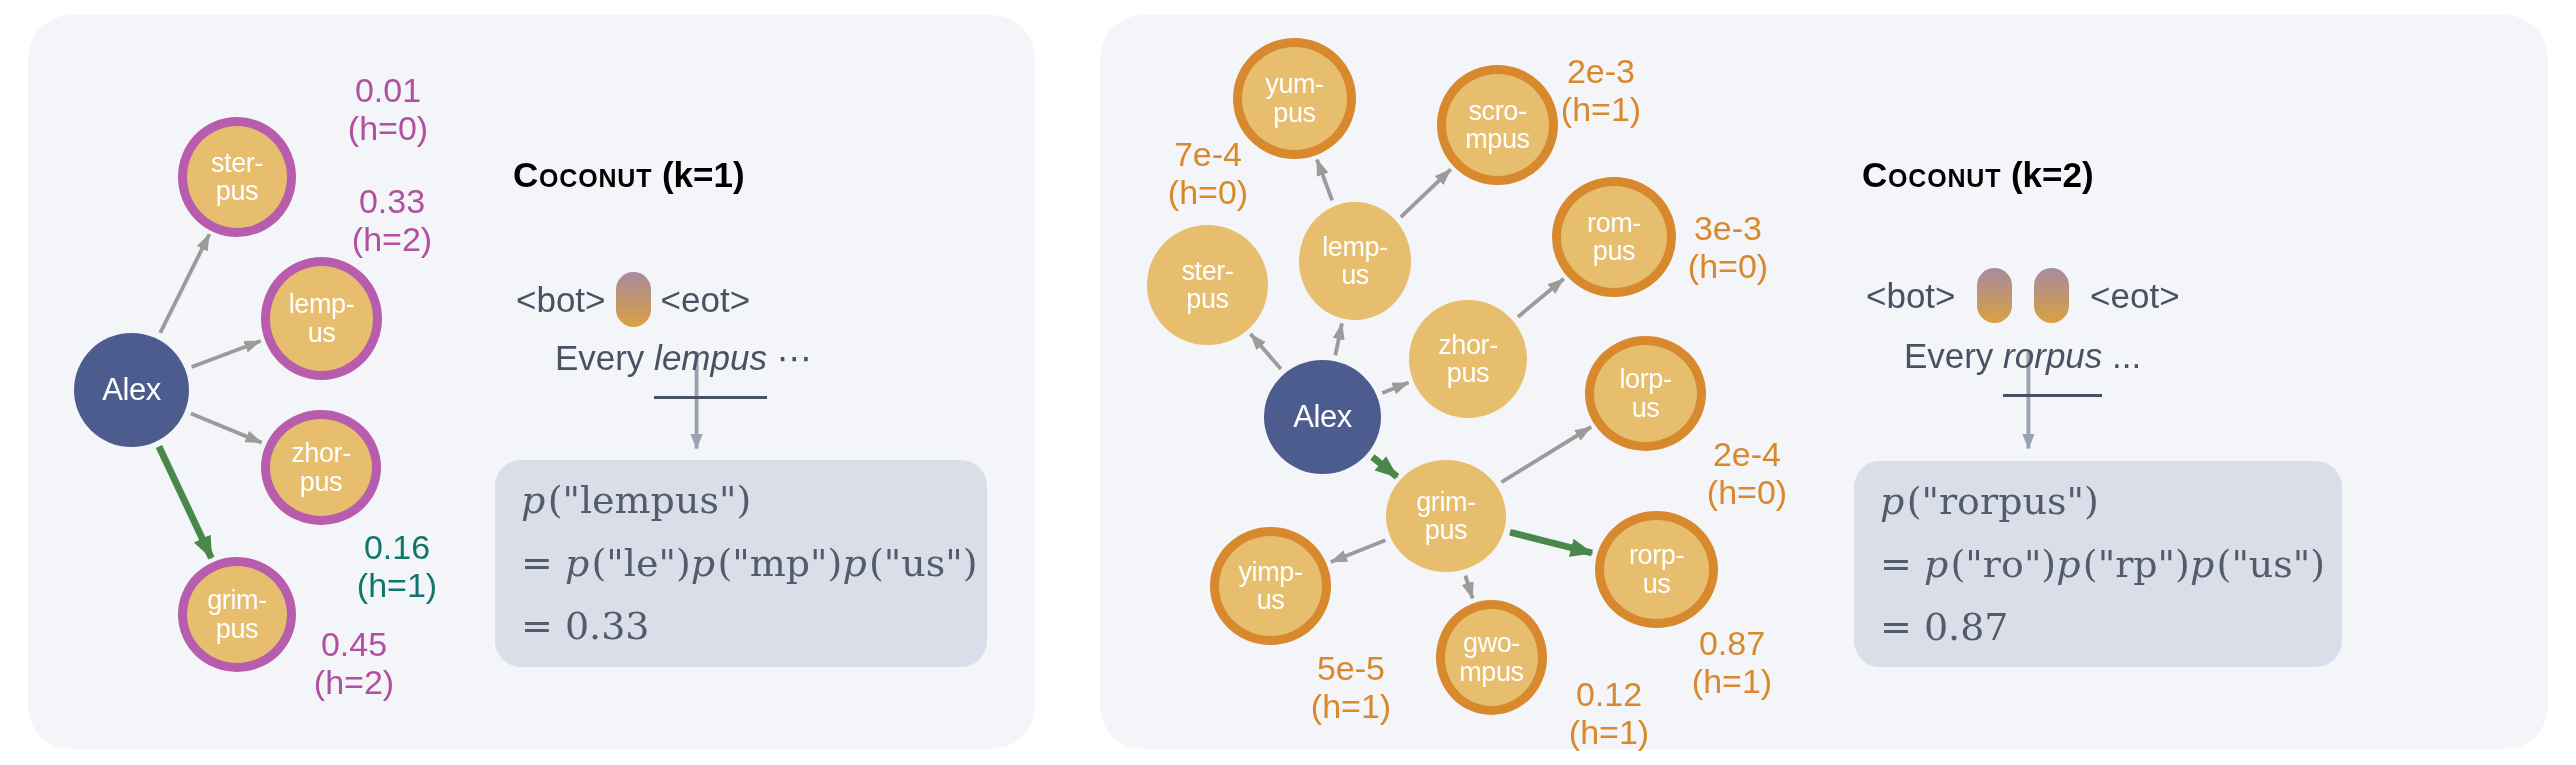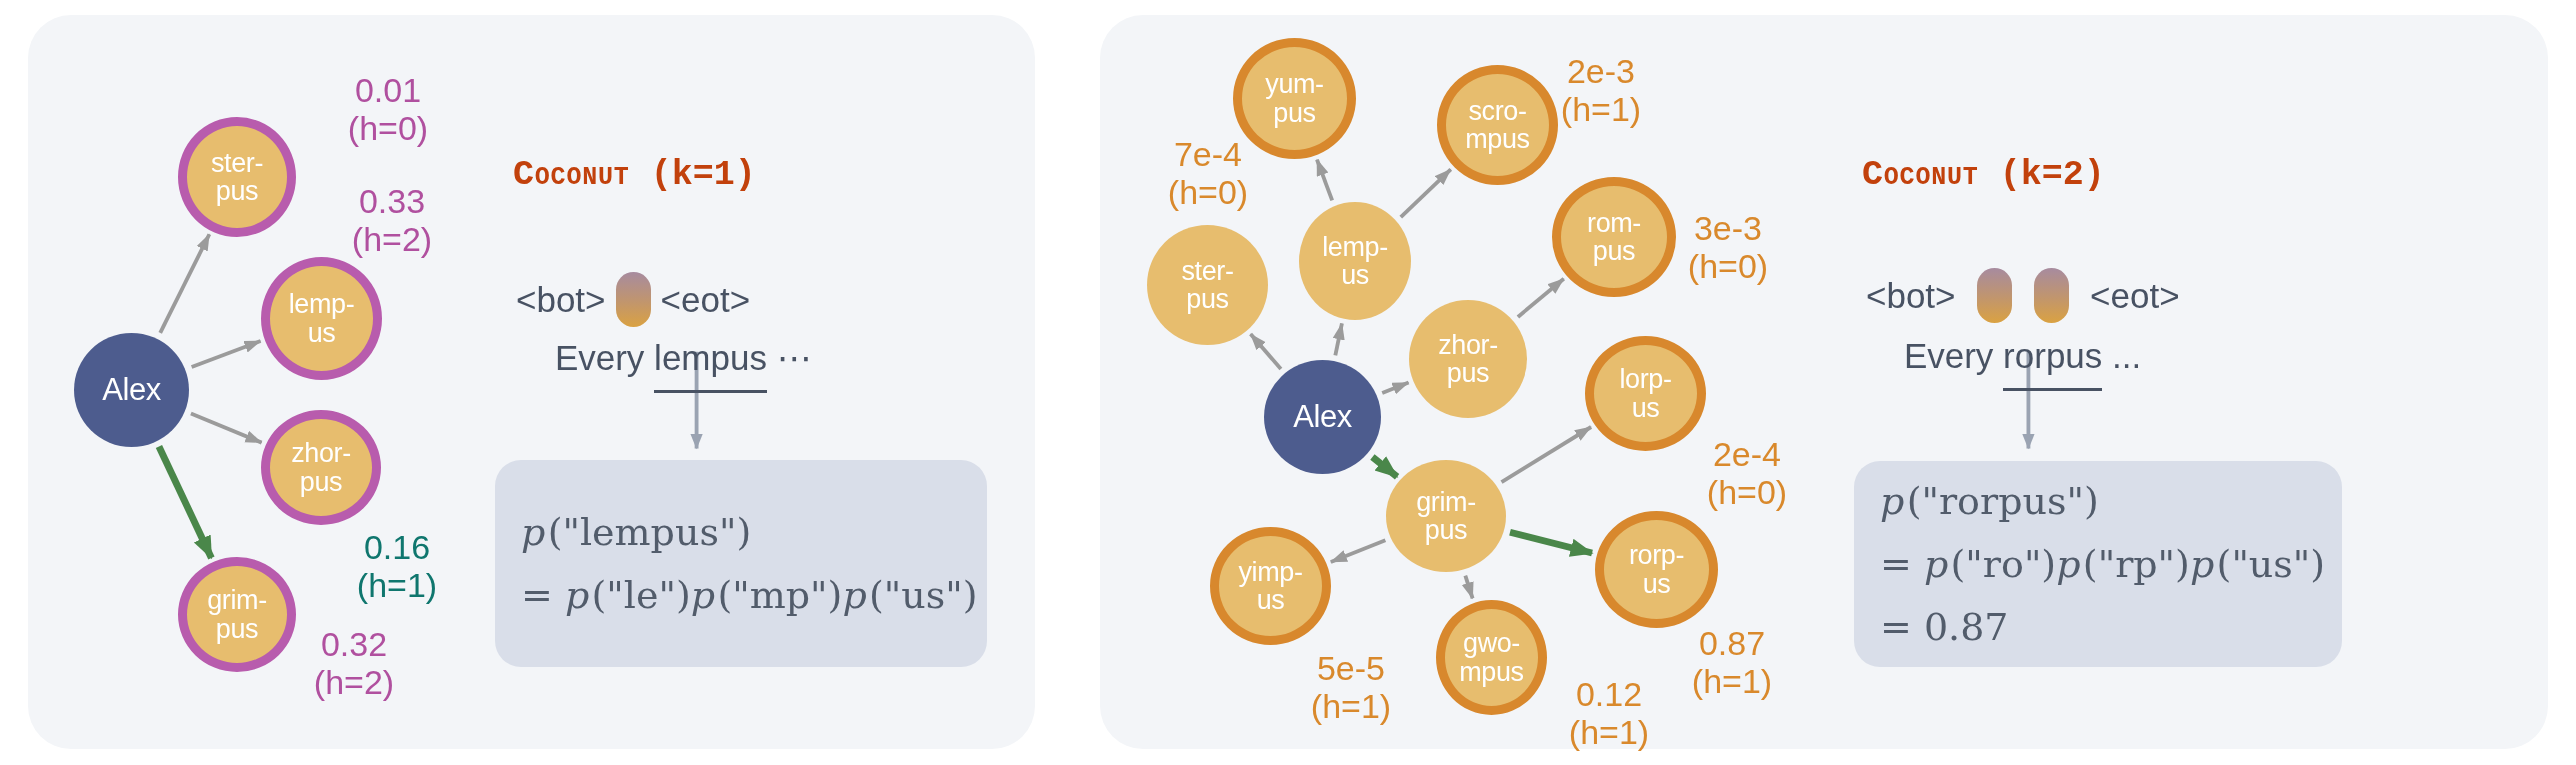--- a/index.html
+++ b/index.html
@@ -7,28 +7,28 @@
          font-family:"Liberation Sans",sans-serif;}
   .panel{position:absolute;background:#f3f5f8;border-radius:43px;z-index:1;}
   #edge-svg{position:absolute;left:0;top:0;z-index:2;}
   .node{position:absolute;z-index:3;border-radius:50%;background:#e7bd6e;color:#fff;
         display:flex;align-items:center;justify-content:center;text-align:center;
         white-space:pre-line;font-size:27px;line-height:28.4px;letter-spacing:-0.4px;
         box-sizing:border-box;}
   .node.agent{background:#4d5c8e;font-size:31px;}
   .prob{position:absolute;z-index:3;font-size:34px;line-height:38px;text-align:center;
         white-space:pre-line;transform:translate(-50%,-50%);font-weight:400;}
-  .title{position:absolute;z-index:3;font-size:35px;font-weight:bold;color:#c2410c;white-space:nowrap;font-family:Liberation Mono, monospace;}
+  .title{position:absolute;z-index:3;font-size:35px;font-weight:bold;color:#000000;white-space:nowrap;}
   .title .brand{font-variant:small-caps;letter-spacing:0.8px;}
   .io1{position:absolute;z-index:3;display:flex;align-items:center;font-size:35px;color:#485263;white-space:pre;margin-top:36px;}
   .pills{display:flex;gap:21.5px;}
   .pill{width:35px;height:55px;border-radius:17.7px;
         background:linear-gradient(180deg,#a78b9f 0%,#c0956f 52%,#daa242 100%);}
   .io2{position:absolute;z-index:3;font-size:35px;color:#485263;white-space:pre;}
-  .io2 .uw{border-bottom:3.1px solid #485263;padding-bottom:13px;}
+  .io2 .uw{border-bottom:3.1px solid #485263;padding-bottom:19px;font-style:italic;}
   .fbox{position:absolute;z-index:3;background:#d9dee9;border-radius:26px;box-sizing:border-box;
         display:flex;flex-direction:column;justify-content:center;gap:20px;
         padding:9.2px 14px 9.2px 26px;color:#525c6b;font-size:38px;
         font-family:"DejaVu Serif","Liberation Serif",serif;}
   .fline{white-space:nowrap;line-height:43px;}
   .fline i{font-style:italic;padding-right:2.3px;}
 </style>
 </head>
 <body>
 
@@ -78,20 +78,21 @@
     <span>&lt;eot&gt;</span>
   </div>
 
   <div class="io2" style="left:516px;top:298px;">
     <span>Every </span><span class="uw">lempus</span><span> ⋯</span>
   </div>
 
   <div class="fbox" style="left:495px;top:460px;width:492px;height:207px;">
     <div class="fline"><i>p</i>("lempus")</div>
     <div class="fline">= <i>p</i>("le")<i>p</i>("mp")<i>p</i>("us")</div>
+    <div class="fline">= 0.33</div>
   </div>
 
   <div class="title" style="left:1862px;top:155px;">
     <span class="brand">Coconut</span><span> (k=2)</span>
   </div>
 
   <div class="io1" style="left:1866px;top:232px;height:55px;gap:21.5px;">
     <span>&lt;bot&gt;</span>
     <span class="pills"><span class="pill"></span><span class="pill"></span></span>
     <span>&lt;eot&gt;</span>
@@ -115,21 +116,21 @@
     <div class="node" style="left: 261px; top: 410px; width: 120px; height: 115px; border: 9.2px solid rgb(184, 92, 173);">zhor-
 pus</div>
     <div class="node" style="left: 178px; top: 557px; width: 118px; height: 115px; border: 9.2px solid rgb(184, 92, 173);">grim-
 pus</div>
     <div class="prob" style="left: 344px; top: 109px; color: rgb(176, 80, 159); margin-left: 44px;">0.01
 (h=0)</div>
     <div class="prob" style="left: 392px; top: 220px; color: rgb(176, 80, 159);">0.33
 (h=2)</div>
     <div class="prob" style="left: 397px; top: 566px; color: #0f766e;">0.16
 (h=1)</div>
-    <div class="prob" style="left: 354px; top: 663px; color: rgb(176, 80, 159);">0.32
+    <div class="prob" style="left: 354px; top: 663px; color: rgb(176, 80, 159);">0.45
 (h=2)</div>
     <div class="node agent" style="left: 1264px; top: 360px; width: 117px; height: 114px;">Alex</div>
     <div class="node" style="left: 1233px; top: 38px; width: 123px; height: 121px; border: 9.2px solid rgb(216, 136, 45);">yum-
 pus</div>
     <div class="node" style="left: 1437px; top: 65px; width: 121px; height: 120px; border: 9.2px solid rgb(216, 136, 45);">scro-
 mpus</div>
     <div class="node" style="left: 1147px; top: 225px; width: 121px; height: 120px;">ster-
 pus</div>
     <div class="node" style="left: 1299px; top: 202px; width: 112px; height: 118px;">lemp-
 us</div>

